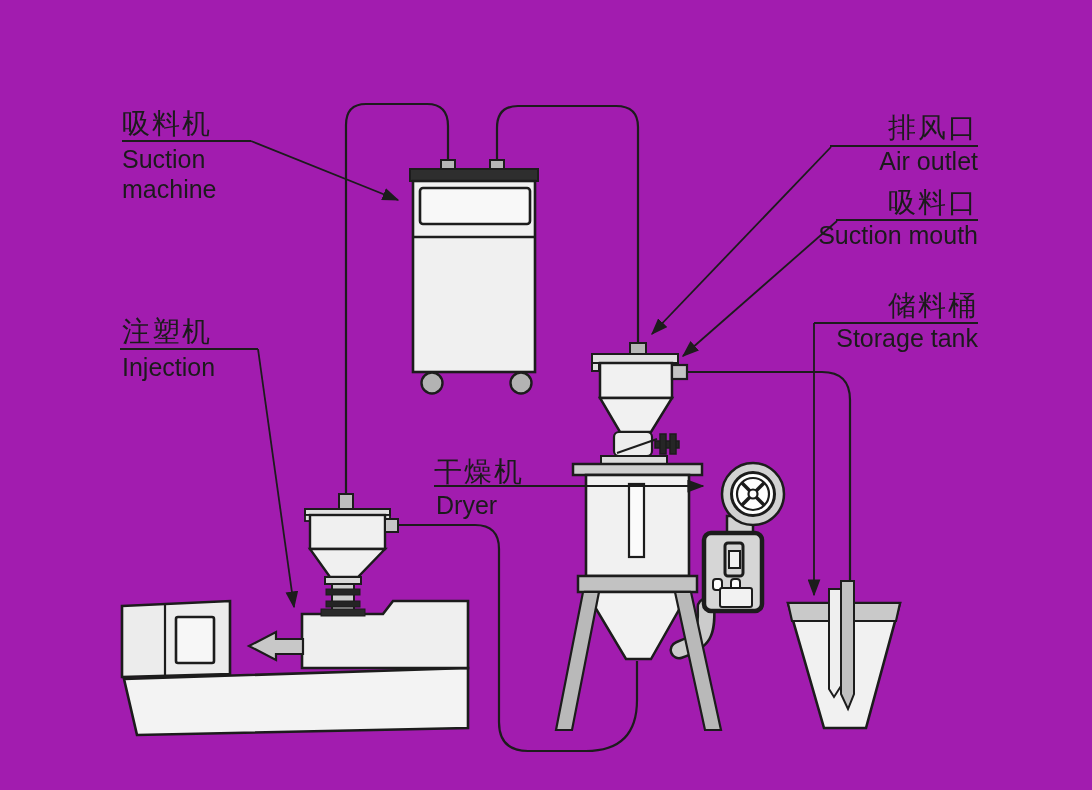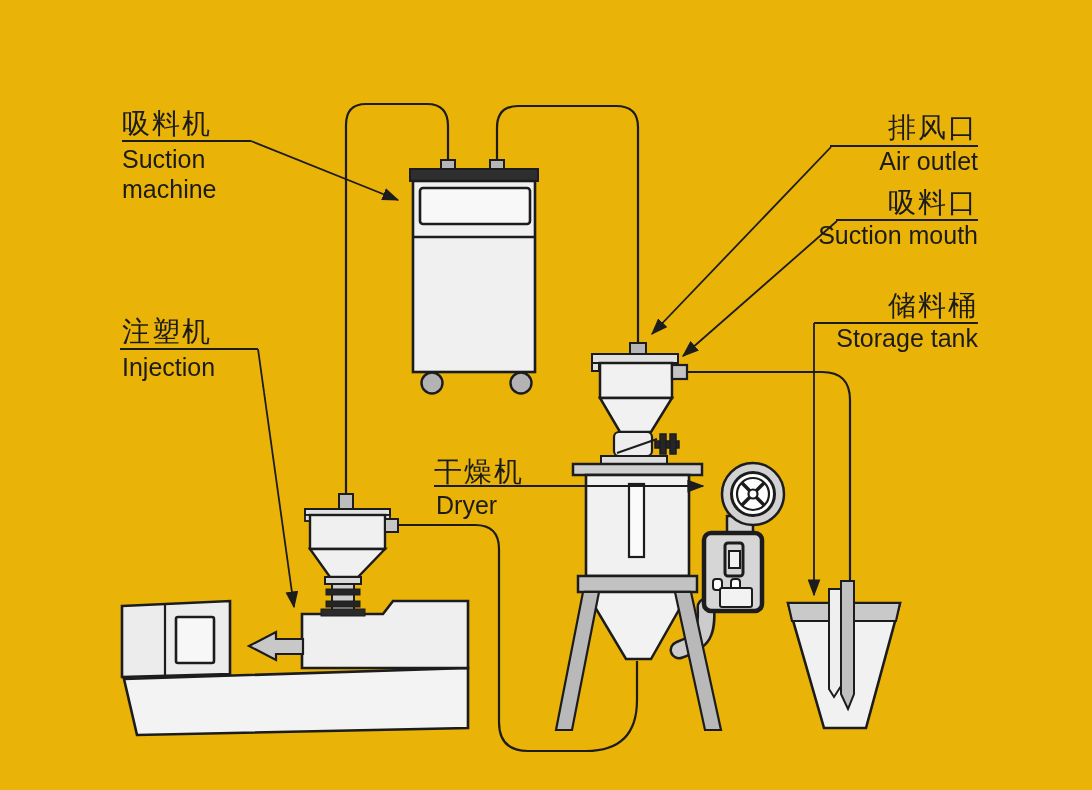--- a/index.html
+++ b/index.html
@@ -1,16 +1,16 @@
 <!DOCTYPE html>
 <html><head>
 <meta charset="utf-8">
 <style>
   html,body{margin:0;padding:0;background:#ffffff;}
-  .canvas{position:relative;width:1092px;height:790px;background:#eab308;overflow:hidden;
+  .canvas{position:relative;width:1092px;height:790px;background:#a21caf;overflow:hidden;
           font-family:"Liberation Sans",sans-serif;}
   svg{display:block}
   text{fill:#1b1b1b;font-family:"Liberation Sans",sans-serif;}
   .zh{font-size:28px;letter-spacing:2px;}
   .en{font-size:25px;}
 </style>
 </head>
 <body>
 
 <div class="canvas">

